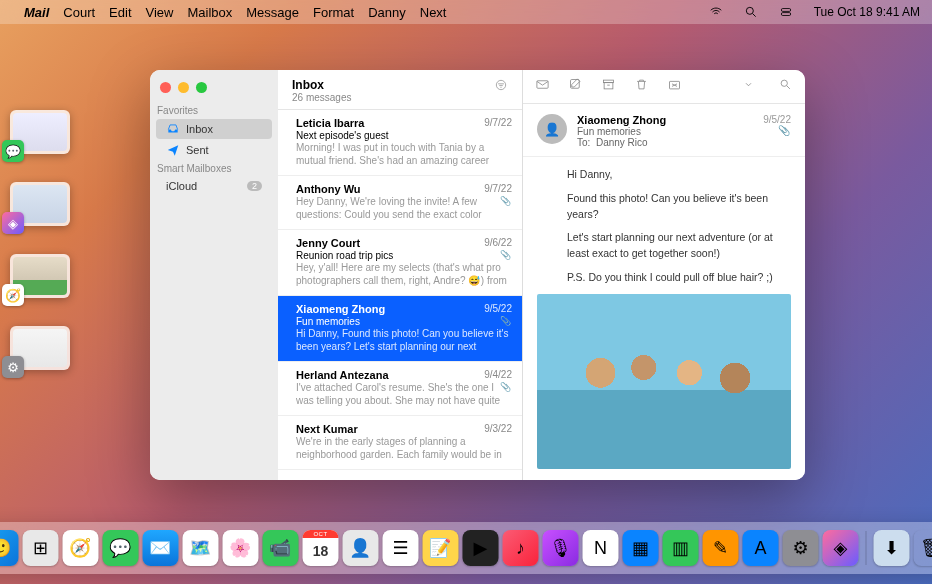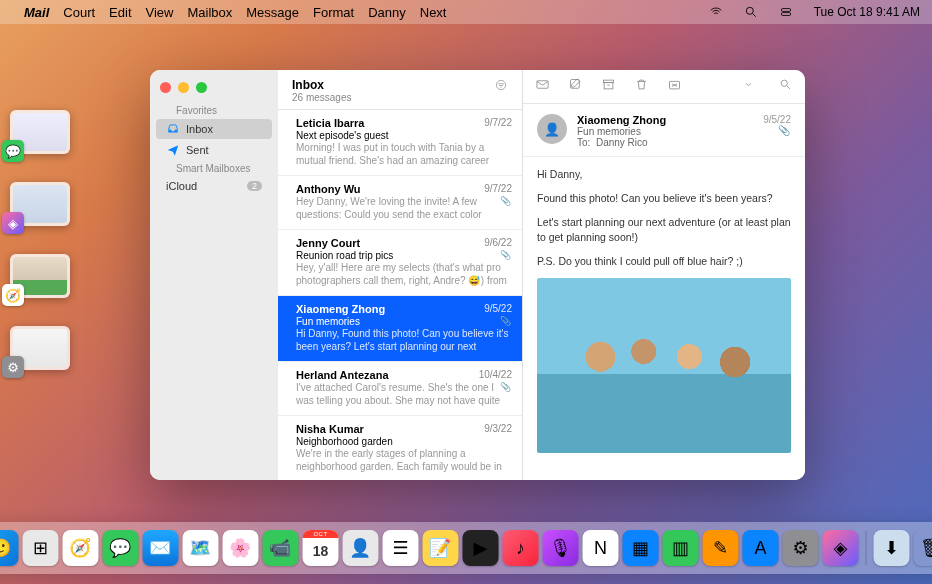--- a/index.html
+++ b/index.html
@@ -22,21 +22,21 @@
 .ico-msg { background:#34c759; color:#fff; }
 .ico-sc  { background:linear-gradient(135deg,#ff6b9d,#6b5cff); color:#fff; }
 .ico-saf { background:#fff; }
 .ico-set { background:#8e8e93; color:#fff; }
 
 .mail-window { position:absolute; left:150px; top:70px; width:655px; height:410px; background:#fff; border-radius:10px; box-shadow:0 20px 60px rgba(0,0,0,0.35); display:flex; overflow:hidden; }
 .sidebar { width:128px; background:#ececec; padding:8px 0; font-size:11px; color:#666; }
 .traffic { display:flex; gap:7px; padding:4px 10px 10px; }
 .traffic span { width:11px; height:11px; border-radius:50%; }
 .tl-r{background:#ff5f57;} .tl-y{background:#febc2e;} .tl-g{background:#28c840;}
-.sb-header { padding:2px 26px; font-size:10px; color:#888; font-weight:500; }
+.sb-header { padding:2px 7px; font-size:10px; color:#888; font-weight:500; }
 .sb-item { padding:3px 10px; display:flex; align-items:center; gap:6px; font-size:11px; color:#333; border-radius:4px; margin:1px 6px; }
 .sb-item.sel { background:#d0d0d0; }
 .sb-item .badge { margin-left:auto; background:#bbb; color:#fff; font-size:9px; padding:0 5px; border-radius:7px; }
 .sb-ico { width:14px; height:14px; display:inline-block; }
 
 .msglist { width:245px; border-right:1px solid #ddd; display:flex; flex-direction:column; background:#fff; }
 .msglist-hdr { padding:8px 14px 6px; display:flex; align-items:flex-start; border-bottom:1px solid #e5e5e5; }
 .msglist-hdr .title { font-size:12px; font-weight:600; }
 .msglist-hdr .sub { font-size:10px; color:#888; }
 .msglist-hdr .filter { margin-left:auto; color:#999; }
@@ -56,21 +56,21 @@
 .reader { flex:1; display:flex; flex-direction:column; background:#fff; }
 .toolbar { height:34px; border-bottom:1px solid #e5e5e5; display:flex; align-items:center; padding:0 12px; gap:22px; color:#888; }
 .toolbar .grp { display:flex; gap:18px; }
 .toolbar .sp { flex:1; }
 .toolbar svg { width:15px; height:15px; stroke:#888; fill:none; stroke-width:1.3; }
 .reader-hdr { padding:10px 14px 8px; display:flex; gap:10px; font-size:10px; color:#666; border-bottom:1px solid #eee; }
 .avatar { width:30px; height:30px; border-radius:50%; background:#bbb; display:flex; align-items:center; justify-content:center; color:#fff; font-size:13px; }
 .reader-hdr .meta .from { font-size:11px; font-weight:600; color:#000; }
 .reader-hdr .rdate { margin-left:auto; font-size:10px; color:#999; }
 .reader-body { padding:10px 14px; font-size:10.5px; color:#333; line-height:1.5; flex:1; overflow:auto; }
-.reader-body p { margin-bottom:8px; }
+.reader-body p { margin-bottom:8px;margin-left:30px; }
 .photo { margin-top:6px; width:100%; height:175px; border-radius:2px; background:
   radial-gradient(circle at 25% 45%,#d4a574 0 7%,transparent 7%),
   radial-gradient(circle at 42% 42%,#c4956a 0 7%,transparent 7%),
   radial-gradient(circle at 60% 45%,#e4b584 0 7%,transparent 7%),
   radial-gradient(circle at 78% 48%,#b4855a 0 7%,transparent 7%),
   linear-gradient(180deg,#7ec8e3 0 55%,#5ba8c3 55%);
 }
 .dock { position:absolute; bottom:10px; left:50%; transform:translateX(-50%); height:52px; background:rgba(255,255,255,0.3); backdrop-filter:blur(20px); border-radius:14px; padding:5px 8px; display:flex; align-items:center; gap:4px; box-shadow:0 4px 20px rgba(0,0,0,0.2); }
 .dock-item { width:36px; height:36px; border-radius:8px; display:flex; align-items:center; justify-content:center; font-size:18px; box-shadow:0 1px 2px rgba(0,0,0,0.2); position:relative; }
 .dock-sep { width:1px; height:34px; background:rgba(0,0,0,0.2); margin:0 3px; }
@@ -184,28 +184,27 @@
         </div>
         <div class="msg sel">
           <div class="from">Xiaomeng Zhong</div>
           <div class="date">9/5/22</div>
           <div class="att">📎</div>
           <div class="subj">Fun memories</div>
           <div class="prev">Hi Danny, Found this photo! Can you believe it's been years? Let's start planning our next adventure (or at least pl…</div>
         </div>
         <div class="msg">
           <div class="from">Herland Antezana</div>
-          <div class="date">10/4/22</div>
+          <div class="date">9/4/22</div>
           <div class="att">📎</div>
           <div class="prev">I've attached Carol's resume. She's the one I was telling you about. She may not have quite as much experience as you'r…</div>
         </div>
         <div class="msg">
-          <div class="from">Nisha Kumar</div>
+          <div class="from">Next Kumar</div>
           <div class="date">9/3/22</div>
-          <div class="subj">Neighborhood garden</div>
           <div class="prev">We're in the early stages of planning a neighborhood garden. Each family would be in charge of a plot. Bring your own wat…</div>
         </div>
       </div>
   </div>
 
   <div class="reader">
     <div class="toolbar">
       <div class="grp">
         <span><svg viewBox="0 0 24 24">
               <rect x="3" y="6" width="18" height="12" rx="1.5"></rect>
@@ -245,21 +244,21 @@
         <div><span>To:</span>&nbsp;&nbsp;<span>Danny Rico</span></div>
       </div>
       <div class="rdate">
         <div>9/5/22</div>
         <div style="text-align:right;color:#aaa">📎</div>
       </div>
     </div>
     <div class="reader-body" id="reader-body">
         <p>Hi Danny,</p>
         <p>Found this photo! Can you believe it's been years?</p>
-        <p>Let's start planning our next adventure (or at least plan to get planning soon!)</p>
+        <p>Let's start planning our next adventure (or at least exact to get together soon!)</p>
         <p>P.S. Do you think I could pull off blue hair? ;)</p>
         <div class="photo"></div>
       </div>
   </div>
 </div>
 
 <div class="dock" id="dock">
     <div class="dock-item" style="background: linear-gradient(135deg, rgb(27, 161, 242), rgb(10, 116, 218));">🙂</div>
     <div class="dock-item" style="background: rgb(232, 232, 232);">⊞</div>
     <div class="dock-item" style="background: rgb(255, 255, 255);">🧭</div>

